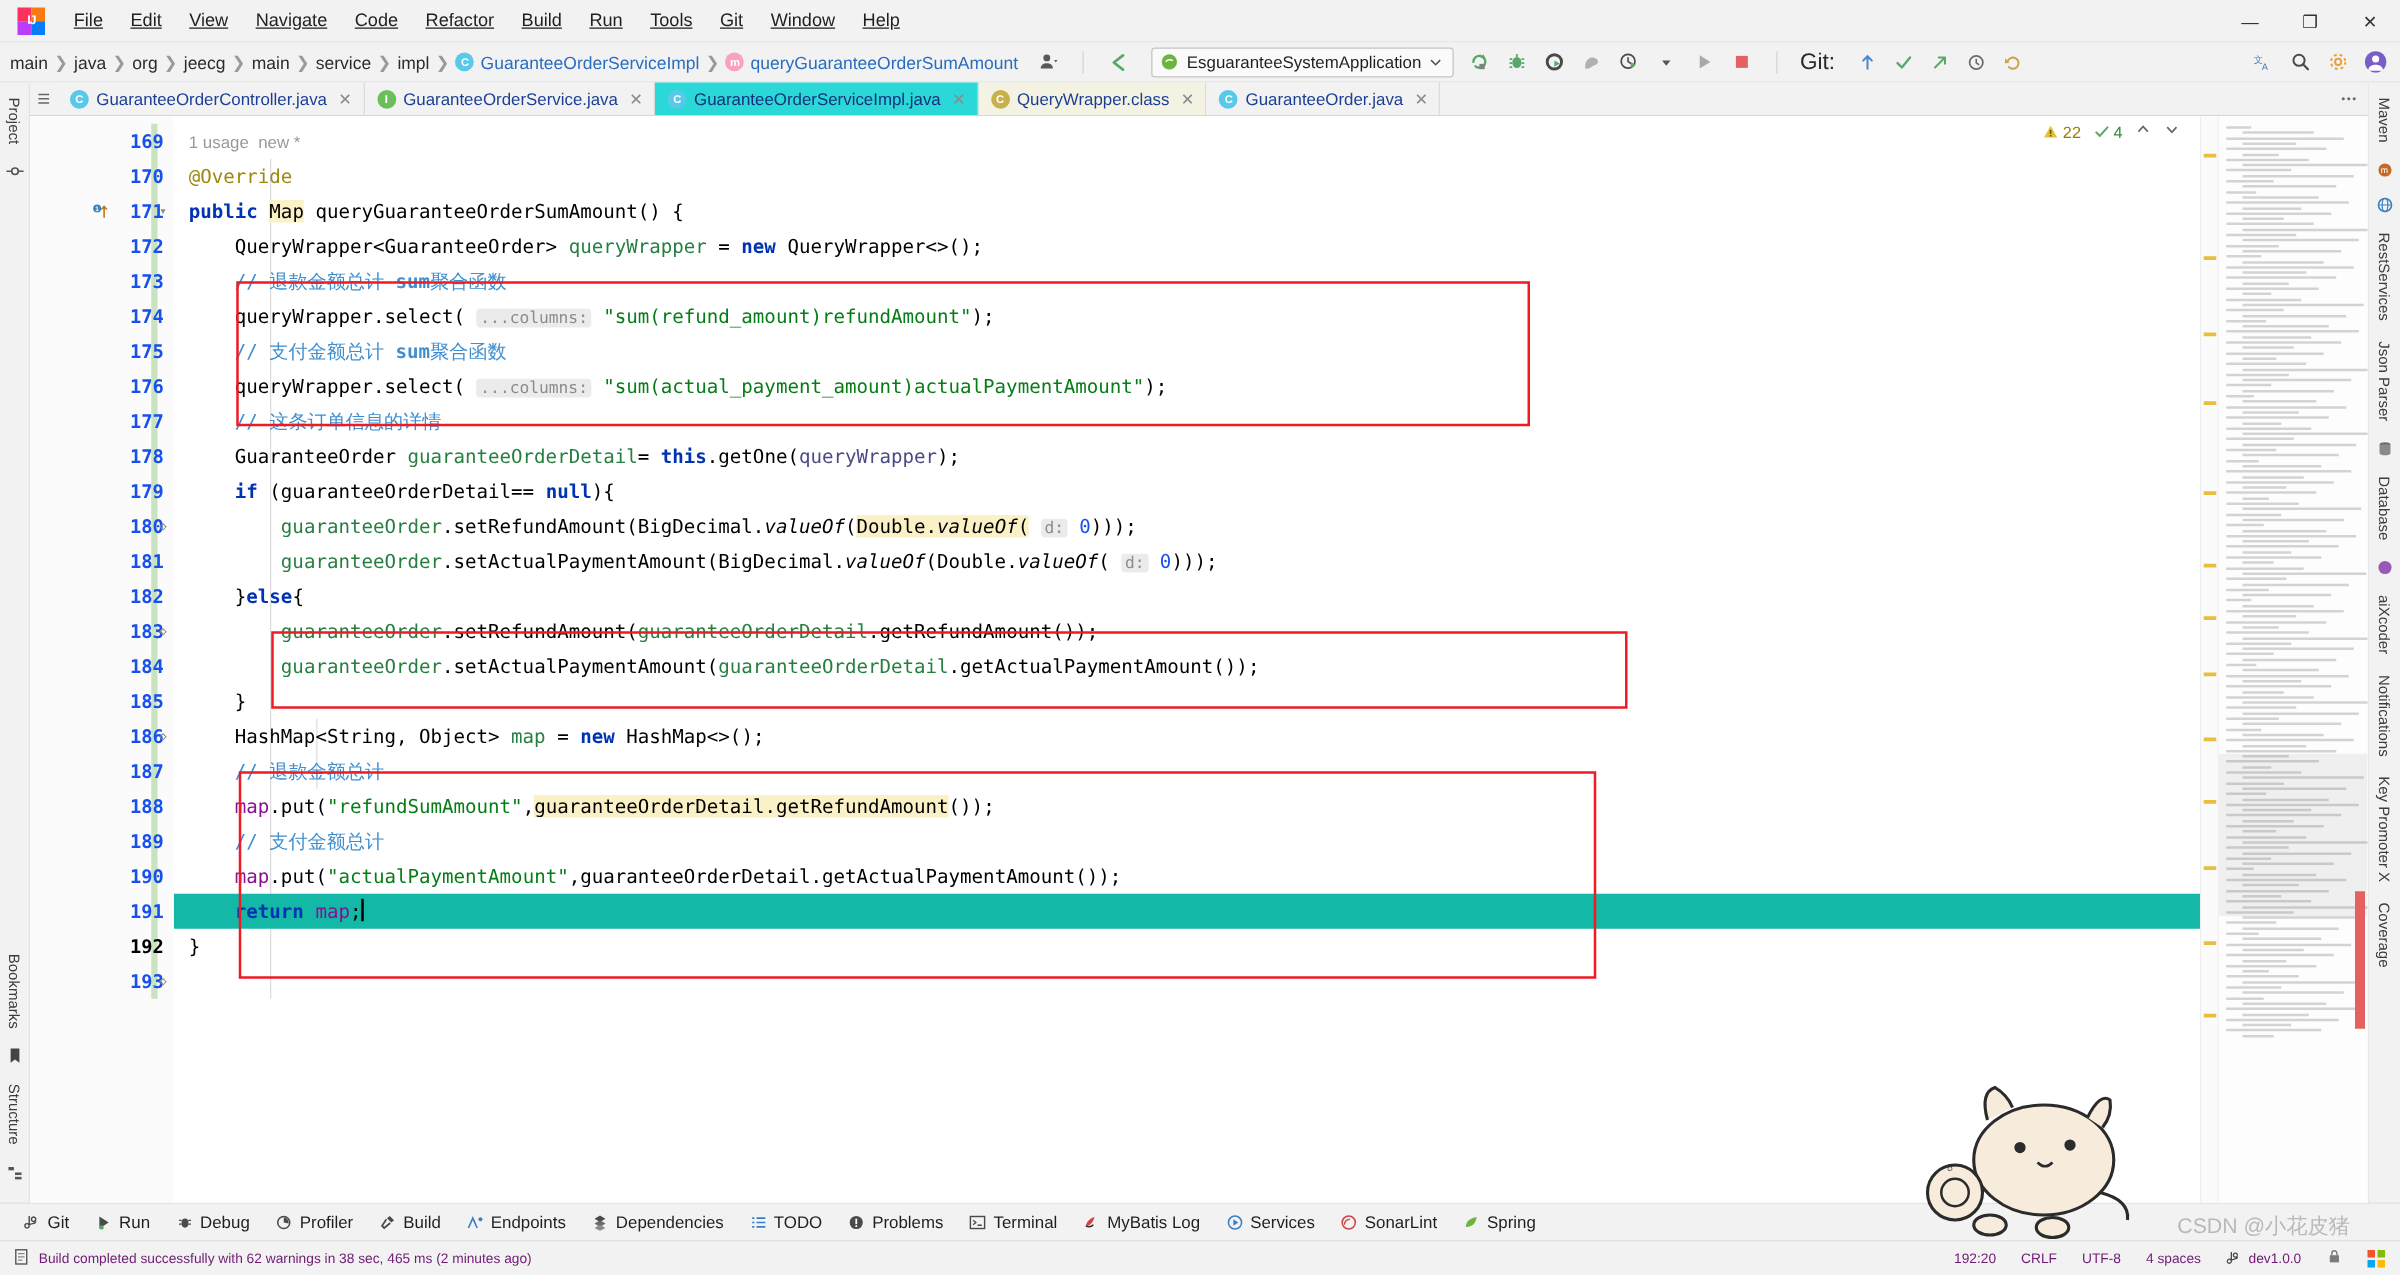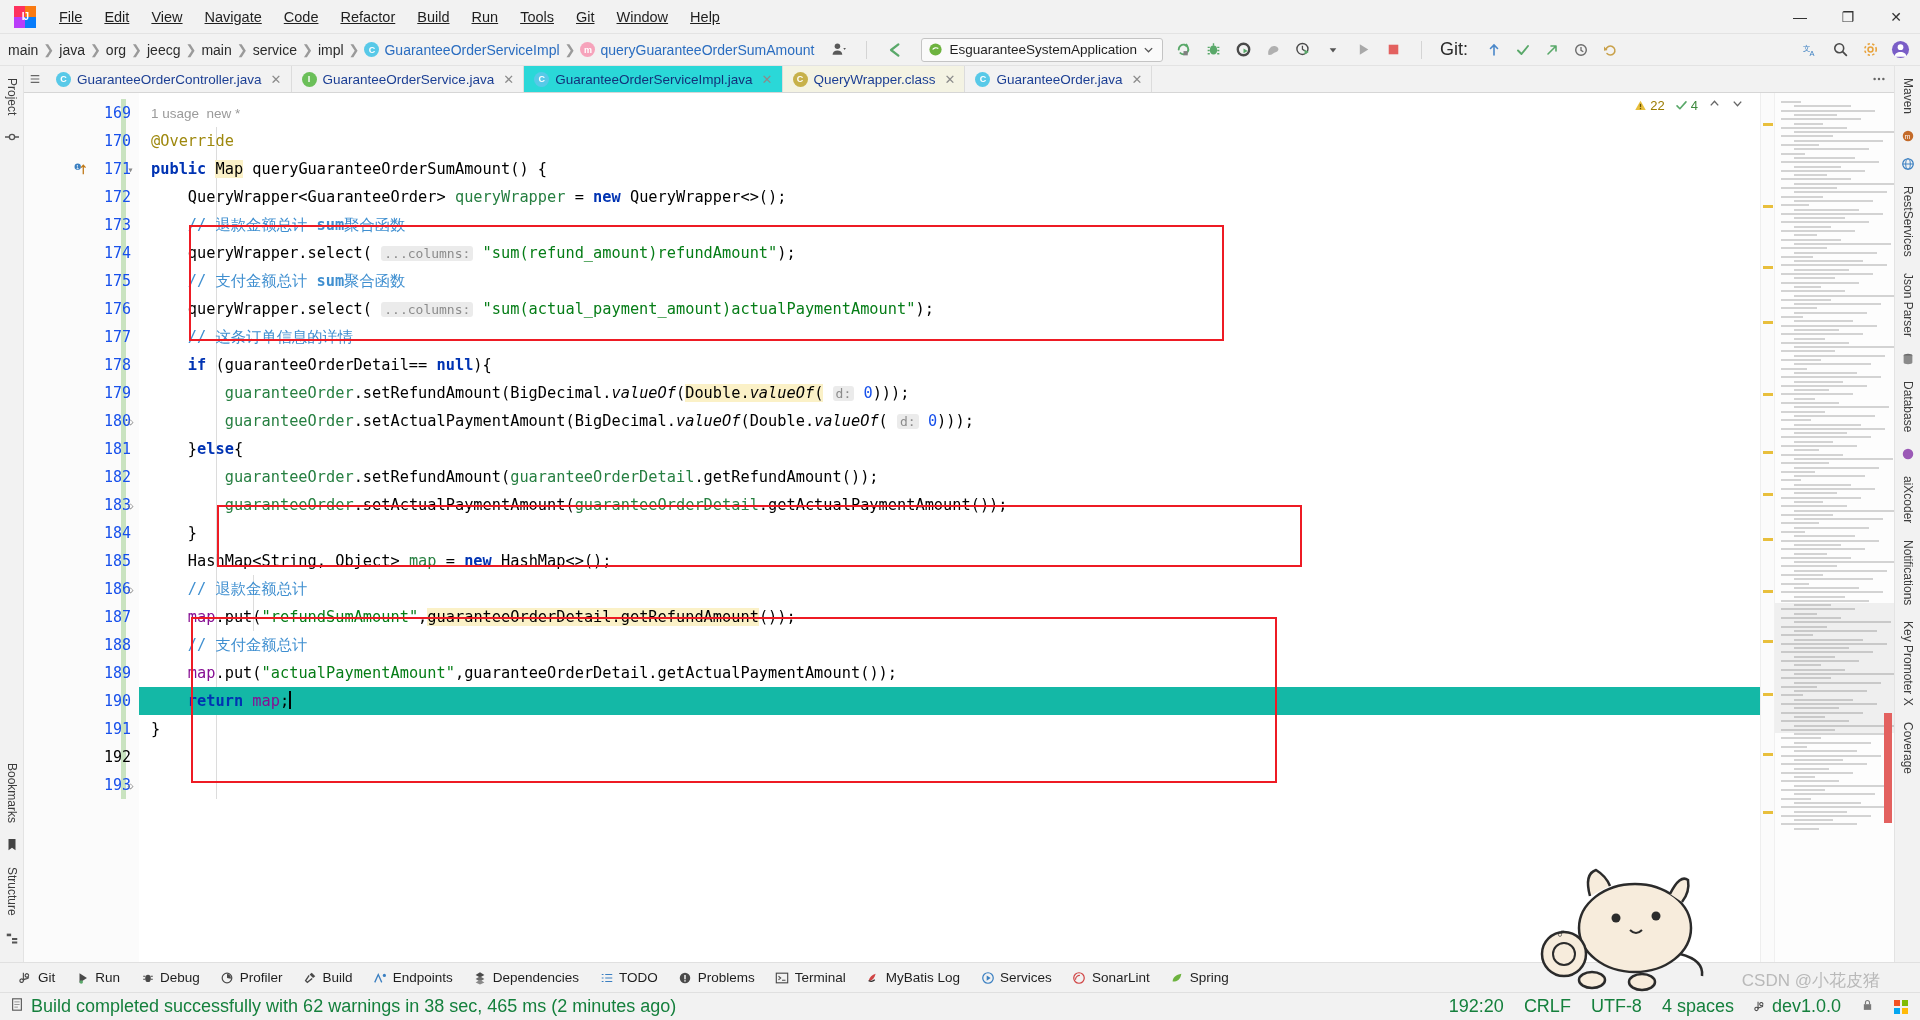--- a/index.html
+++ b/index.html
@@ -94,21 +94,21 @@
   .tab .tico { width:15px;height:15px;border-radius:50%;display:flex;align-items:center;justify-content:center;
                font-size:9px;font-weight:bold;color:#fff; flex:none;}
   .tab .x { color: #8b8b8b; font-size: 13px; margin-left: 3px; }
   .tabstrip .strip-right { margin-left: auto; display: flex; align-items: center; padding: 0 8px; color:#555; }
 
   
   .editor-wrap { flex: 1; display: flex; min-height: 0; position: relative; background: #fff; }
   .gutter {
     width: 115px; min-width:115px; background: #fbfbfb; border-right: 0px; position: relative;
     font-family: "DejaVu Sans Mono", monospace; font-size: 15px; color: #999999;
-    padding-top: 6px; user-select: none;
+    padding-top: 6px; user-select: none; font-weight: bold;
   }
   .gline { height: 28px; display: flex; align-items: center; justify-content: flex-end;
            padding-right: 8px; position: relative; }
   .gline .num { min-width: 34px; text-align: right; }
   .gline.cur .num { color: #000; }
   .gline .marks { position: absolute; right: 52px; display:flex; align-items:center; gap:3px; }
   .fold {
     position: absolute; right: 4px; width: 9px; height: 9px; color: #8a8a8a; font-size: 10px;
     display: flex; align-items: center; justify-content: center;
   }
@@ -172,21 +172,21 @@
   }
   .tw {
     display: flex; align-items: center; gap: 5px; padding: 0 10px; font-size: 13.5px; color: #1f1f1f;
     white-space: nowrap; cursor: default; height: 26px;
   }
   .tw .i { width: 15px; height: 15px; display:flex; align-items:center; justify-content:center; flex:none; }
 
   
   .statusbar {
     height: 28px; min-height:28px; display: flex; align-items: center; gap: 0;
-    background: #f2f2f2; border-top: 1px solid #e0e0e0; font-size: 18px; color: #15803d;
+    background: #f2f2f2; border-top: 1px solid #e0e0e0; font-size: 11px; color: #701a75;
     padding-left: 10px; position: relative;
   }
   .statusbar .msg { display:flex; align-items:center; gap:7px; }
   .status-right { margin-left: auto; display: flex; align-items: center; gap: 20px; padding-right: 12px; }
   .status-right .it { white-space: nowrap; }
   .win-flag { width: 14px; height: 14px; position: relative; }
   .win-flag i { position:absolute; width:6px; height:6px; }
 
   
   .cat { position: absolute; right: 200px; bottom: 22px; width: 190px; height: 140px; z-index: 7; pointer-events:none;}
@@ -598,20 +598,21 @@
           <div id="code-lines">
               <div class="cline"><span class="inlay">1 usage&nbsp;&nbsp;new *</span></div>
               <div class="cline"><span class="ann">@Override</span></div>
               <div class="cline"><span class="kw">public</span> <span class="hlbg">Map</span> queryGuaranteeOrderSumAmount() {</div>
               <div class="cline">    QueryWrapper&lt;GuaranteeOrder&gt; <span class="localvar">queryWrapper</span> = <span class="kw">new</span> QueryWrapper&lt;&gt;();</div>
               <div class="cline">    <span class="cm">// 退款金额总计 <b>sum</b>聚合函数</span></div>
               <div class="cline">    queryWrapper.select( <span class="hint">...columns:</span> <span class="str">"sum(refund_amount)refundAmount"</span>);</div>
               <div class="cline">    <span class="cm">// 支付金额总计 <b>sum</b>聚合函数</span></div>
               <div class="cline">    queryWrapper.select( <span class="hint">...columns:</span> <span class="str">"sum(actual_payment_amount)actualPaymentAmount"</span>);</div>
               <div class="cline">    <span class="cm">// 这条订单信息的详情</span></div>
+              <div class="cline">    GuaranteeOrder <span class="localvar">guaranteeOrderDetail</span>= <span class="kw">this</span>.getOne(<span class="param">queryWrapper</span>);</div>
               <div class="cline">    <span class="kw">if</span> (guaranteeOrderDetail== <span class="kw">null</span>){</div>
               <div class="cline">        <span class="localvar">guaranteeOrder</span>.setRefundAmount(BigDecimal.<span class="ital">valueOf</span>(<span class="hlbg">Double.<span class="ital">valueOf</span>(</span> <span class="hint">d:</span> <span class="num">0</span>)));</div>
               <div class="cline">        <span class="localvar">guaranteeOrder</span>.setActualPaymentAmount(BigDecimal.<span class="ital">valueOf</span>(Double.<span class="ital">valueOf</span>( <span class="hint">d:</span> <span class="num">0</span>)));</div>
               <div class="cline">    }<span class="kw">else</span>{</div>
               <div class="cline">        <span class="localvar">guaranteeOrder</span>.setRefundAmount(<span class="localvar">guaranteeOrderDetail</span>.getRefundAmount());</div>
               <div class="cline">        <span class="localvar">guaranteeOrder</span>.setActualPaymentAmount(<span class="localvar">guaranteeOrderDetail</span>.getActualPaymentAmount());</div>
               <div class="cline">    }</div>
               <div class="cline">    HashMap&lt;String, Object&gt; <span class="localvar">map</span> = <span class="kw">new</span> HashMap&lt;&gt;();</div>
               <div class="cline">    <span class="cm">// 退款金额总计</span></div>
               <div class="cline">    <span class="fld">map</span>.put(<span class="str">"refundSumAmount"</span>,<span class="hlbg">guaranteeOrderDetail.getRefundAmount</span>());</div>

